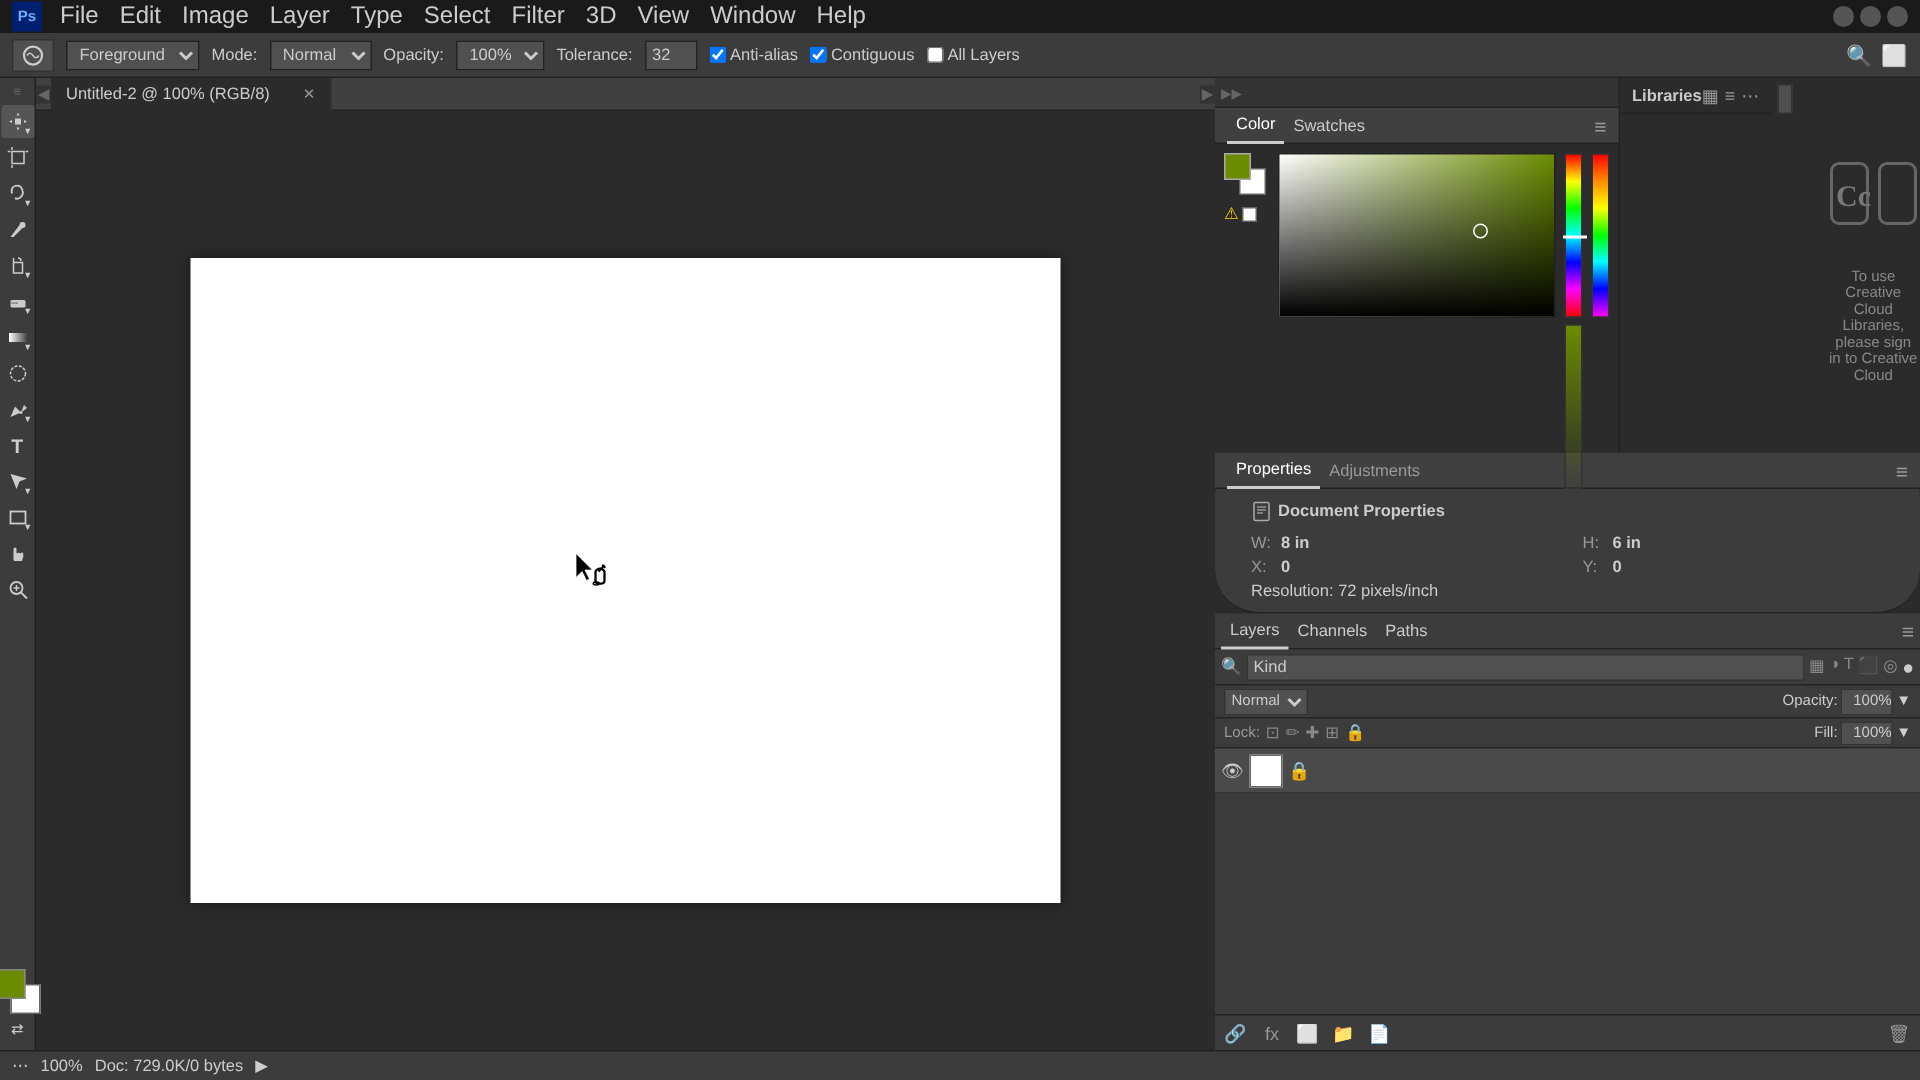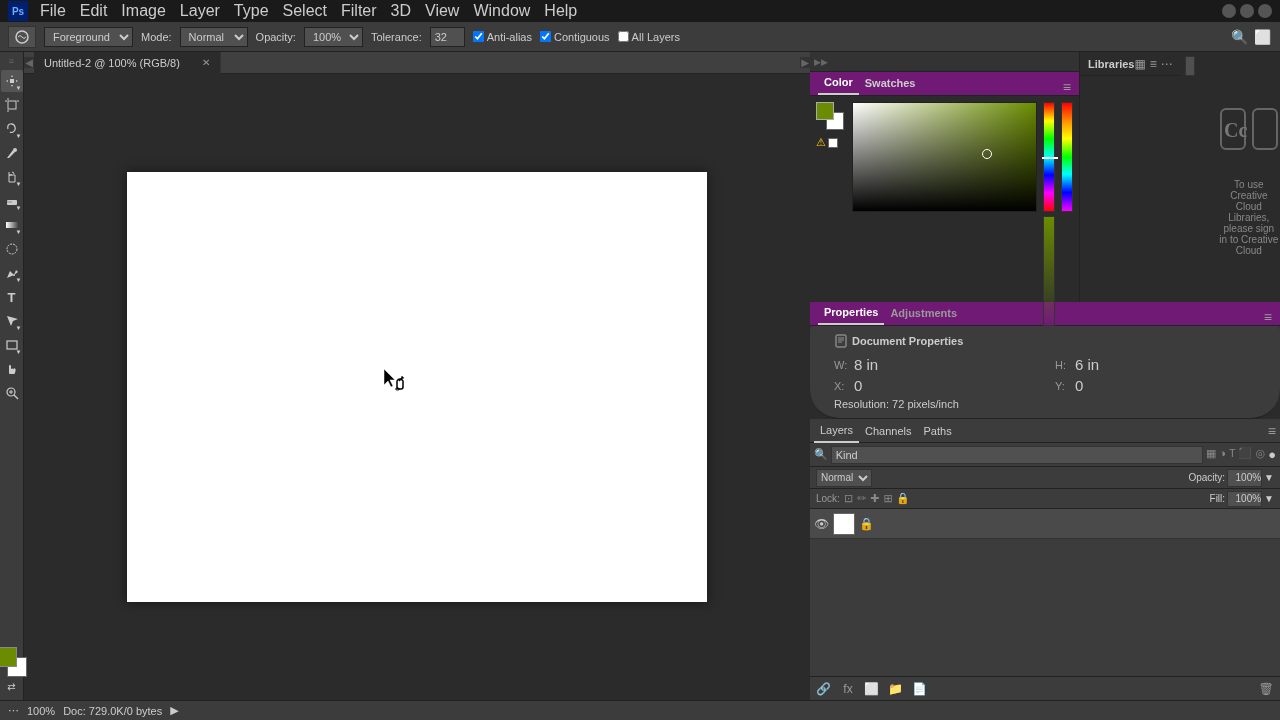--- a/index.html
+++ b/index.html
@@ -35,21 +35,21 @@
 
     
     .canvas-area { flex: 1; background: #2b2b2b; display: flex; flex-direction: column; overflow: hidden; }
     .tab-bar { height: 22px; background: #404040; display: flex; align-items: center; border-bottom: 1px solid #222; }
     .tab { height: 22px; padding: 0 10px; background: #525252; display: flex; align-items: center; gap: 22px; font-size: 11px; color: #ccc; cursor: pointer; border-right: 1px solid #333; }
     .tab.active { background: #2b2b2b; }
     .tab-close { font-size: 10px; cursor: pointer; color: #999; }
     .canvas-scroll-area { flex: 1; overflow: hidden; display: flex; align-items: center; justify-content: center; position: relative; }
     .canvas-doc { width: 580px; height: 430px; background: white; position: relative; box-shadow: 0 0 10px rgba(0,0,0,0.5); }
     .cursor-overlay { position: absolute; top: 195px; left: 255px; font-size: 22px; pointer-events: none; }
-    .panel-header { display: flex; align-items: flex-end; height: 24px; padding: 0 8px; background: #701a75; border-bottom: 1px solid #222; font-weight: bold; }
+    .panel-header { display: flex; align-items: center; height: 24px; padding: 0 8px; background: #404040; border-bottom: 1px solid #222; }
     .panel-tab { font-size: 11px; color: #ccc; padding: 0 6px; cursor: pointer; height: 24px; display: flex; align-items: center; }
     .panel-tab.active { border-bottom: 2px solid #ccc; color: #fff; }
     .panel-menu-icon { margin-left: auto; cursor: pointer; font-size: 14px; color: #999; }
     .color-picker-area { padding: 6px; display: flex; gap: 6px; }
     .color-gradient { width: 185px; height: 110px; position: relative; cursor: crosshair; border: 1px solid #222; }
     .gradient-bg { width: 100%; height: 100%; background: linear-gradient(to right, #fff, #6b8c00); }
     .gradient-dark { position: absolute; top: 0; left: 0; width: 100%; height: 100%; background: linear-gradient(to bottom, transparent, #000); }
     .gradient-circle { position: absolute; width: 10px; height: 10px; border-radius: 50%; border: 1px solid #fff; top: 47%; left: 73%; transform: translate(-50%,-50%); }
     .color-sliders { display: flex; flex-direction: column; gap: 4px; }
     .hue-strip { width: 12px; height: 110px; background: linear-gradient(to bottom, #ff0000, #ffff00, #00ff00, #00ffff, #0000ff, #ff00ff, #ff0000); cursor: pointer; position: relative; border: 1px solid #333; }
@@ -58,21 +58,21 @@
     .bg-chip { position: absolute; bottom: 0; right: 0; width: 20px; height: 20px; background: white; border: 1px solid #666; }
     .fg-chip { position: absolute; top: 0; left: 0; width: 20px; height: 20px; background: #6b8c00; border: 1px solid #888; }
 
     
     .properties-panel { background: #3c3c3c; border-bottom: 1px solid #222; flex: 0 0 auto; border-radius: 29px; }
     .panel-body { padding: 8px; margin-left: 16px; }
     .doc-props-title { font-size: 11px; color: #ccc; font-weight: bold; }
     .props-grid { display: grid; grid-template-columns: 1fr 1fr; gap: 4px; margin-top: 6px; }
     .props-row { display: flex; align-items: center; gap: 4px; }
     .props-label { font-size: 11px; color: #999; min-width: 16px; }
-    .props-value { font-size: 15px; color: #ccc; }
+    .props-value { font-size: 11px; color: #ccc; font-weight: bold; }
     .resolution-row { margin-top: 4px; font-size: 11px; color: #ccc; }
     .libs-header { display: flex; align-items: center; height: 24px; padding: 0 8px; border-bottom: 1px solid #222; }
     .libs-title { font-size: 11px; color: #ccc; font-weight: bold; }
     .libs-icons { margin-left: auto; display: flex; gap: 4px; }
     .lib-icon-btn { font-size: 12px; cursor: pointer; color: #999; }
     .libs-search { padding: 4px; }
     .libs-search input { width: 100%; background: #505050; border: 1px solid #333; color: #ccc; height: 20px; font-size: 11px; padding: 0 4px; }
     .libs-cc-message { display: flex; flex-direction: column; align-items: center; justify-content: center; padding: 20px; gap: 8px; }
 
     

